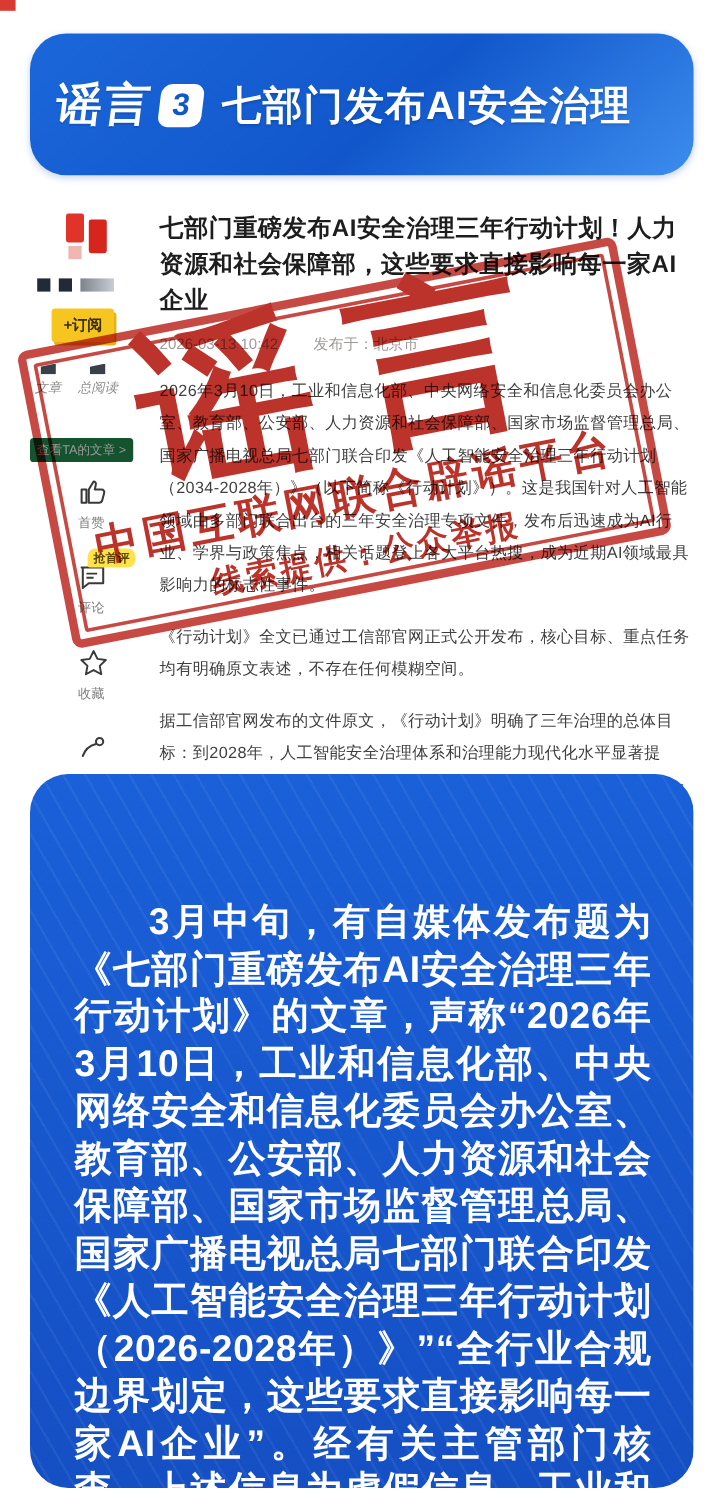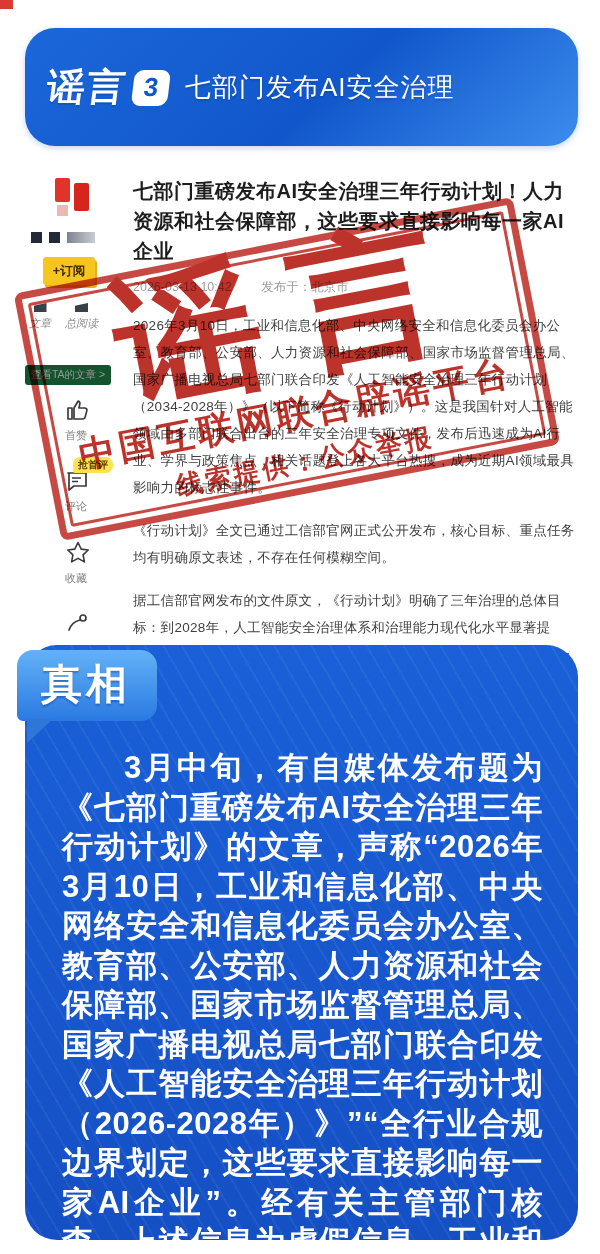--- a/index.html
+++ b/index.html
@@ -19,21 +19,21 @@
     display:flex; align-items:center; padding:0 20px 0 22px;
     box-shadow:0 2px 6px rgba(20,80,180,.25);
   }
   .rumor-badge { display:flex; align-items:center; transform:skewX(-7deg); flex:0 0 auto; margin-right:16px; }
   .rumor-badge-word { color:#fff; font-size:38px; font-weight:900; letter-spacing:2px; text-shadow:0 2px 0 rgba(0,0,0,.12); }
   .rumor-badge-numbox {
     width:36px; height:36px; margin-left:6px; background:#fff; border-radius:9px;
     display:flex; align-items:center; justify-content:center;
   }
   .rumor-badge-num { color:#1157cb; font-size:26px; font-weight:900; }
-  .rumor-title { color:#fff; font-weight:400; font-size:26px; line-height:45px; letter-spacing:1px; text-shadow:0 2px 2px rgba(0,0,0,.15); }
+  .rumor-title { color:#fff; font-weight:700; font-size:33px; line-height:45px; letter-spacing:1px; text-shadow:0 2px 2px rgba(0,0,0,.15); }
 
   
   .article-card { position:absolute; left:25px; top:168px; width:553px; height:452px; background:#fff; }
   .side-col { position:absolute; left:0; top:10px; width:105px; }
   .sohu-logo { position:relative; width:36px; height:38px; margin-left:30px; }
   .sohu-logo .blk-a { position:absolute; left:0; top:0; width:15px; height:24px; background:#e0342b; border-radius:2px; }
   .sohu-logo .blk-b { position:absolute; left:19px; top:5px; width:15px; height:28px; background:#d6251c; border-radius:2px; }
   .sohu-logo .blk-c { position:absolute; left:2px; top:27px; width:11px; height:11px; background:#efb6b2; }
   .censor-name { display:flex; gap:7px; align-items:center; margin:16px 0 0 6px; }
   .censor-sq { width:11px; height:11px; background:#222a38; }
@@ -197,15 +197,14 @@
 
 <div class="stamp">
   <div class="stamp-inner">
     <div class="stamp-word">谣言</div>
     <div class="stamp-line1">中国互联网联合辟谣平台</div>
     <div class="stamp-line2">线索提供：公众举报</div>
   </div>
 </div>
 
 <div class="truth-panel">
-  <div class="truth-badge">真相</div>
   <div class="truth-body">3月中旬，有自媒体发布题为《七部门重磅发布AI安全治理三年行动计划》的文章，声称“2026年3月10日，工业和信息化部、中央网络安全和信息化委员会办公室、教育部、公安部、人力资源和社会保障部、国家市场监督管理总局、国家广播电视总局七部门联合印发《人工智能安全治理三年行动计划（2026-2028年）》”“全行业合规边界划定，这些要求直接影响每一家AI企业”。经有关主管部门核查，上述信息为虚假信息，工业和信息化部等部门从未发布过该文件。</div>
 </div>
 
 </body></html>

